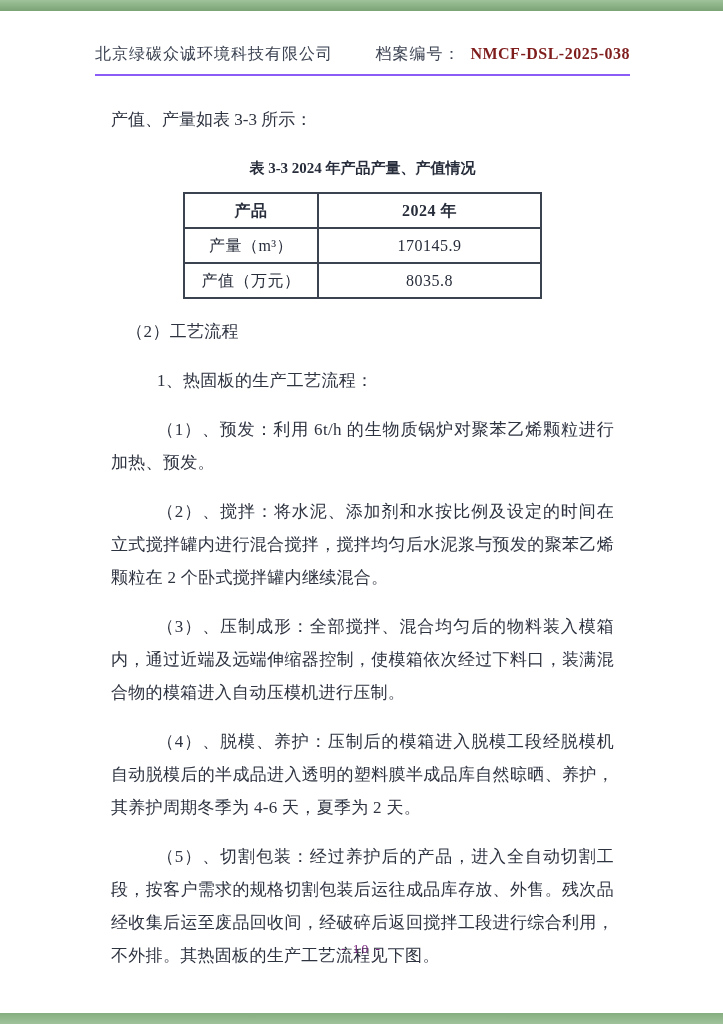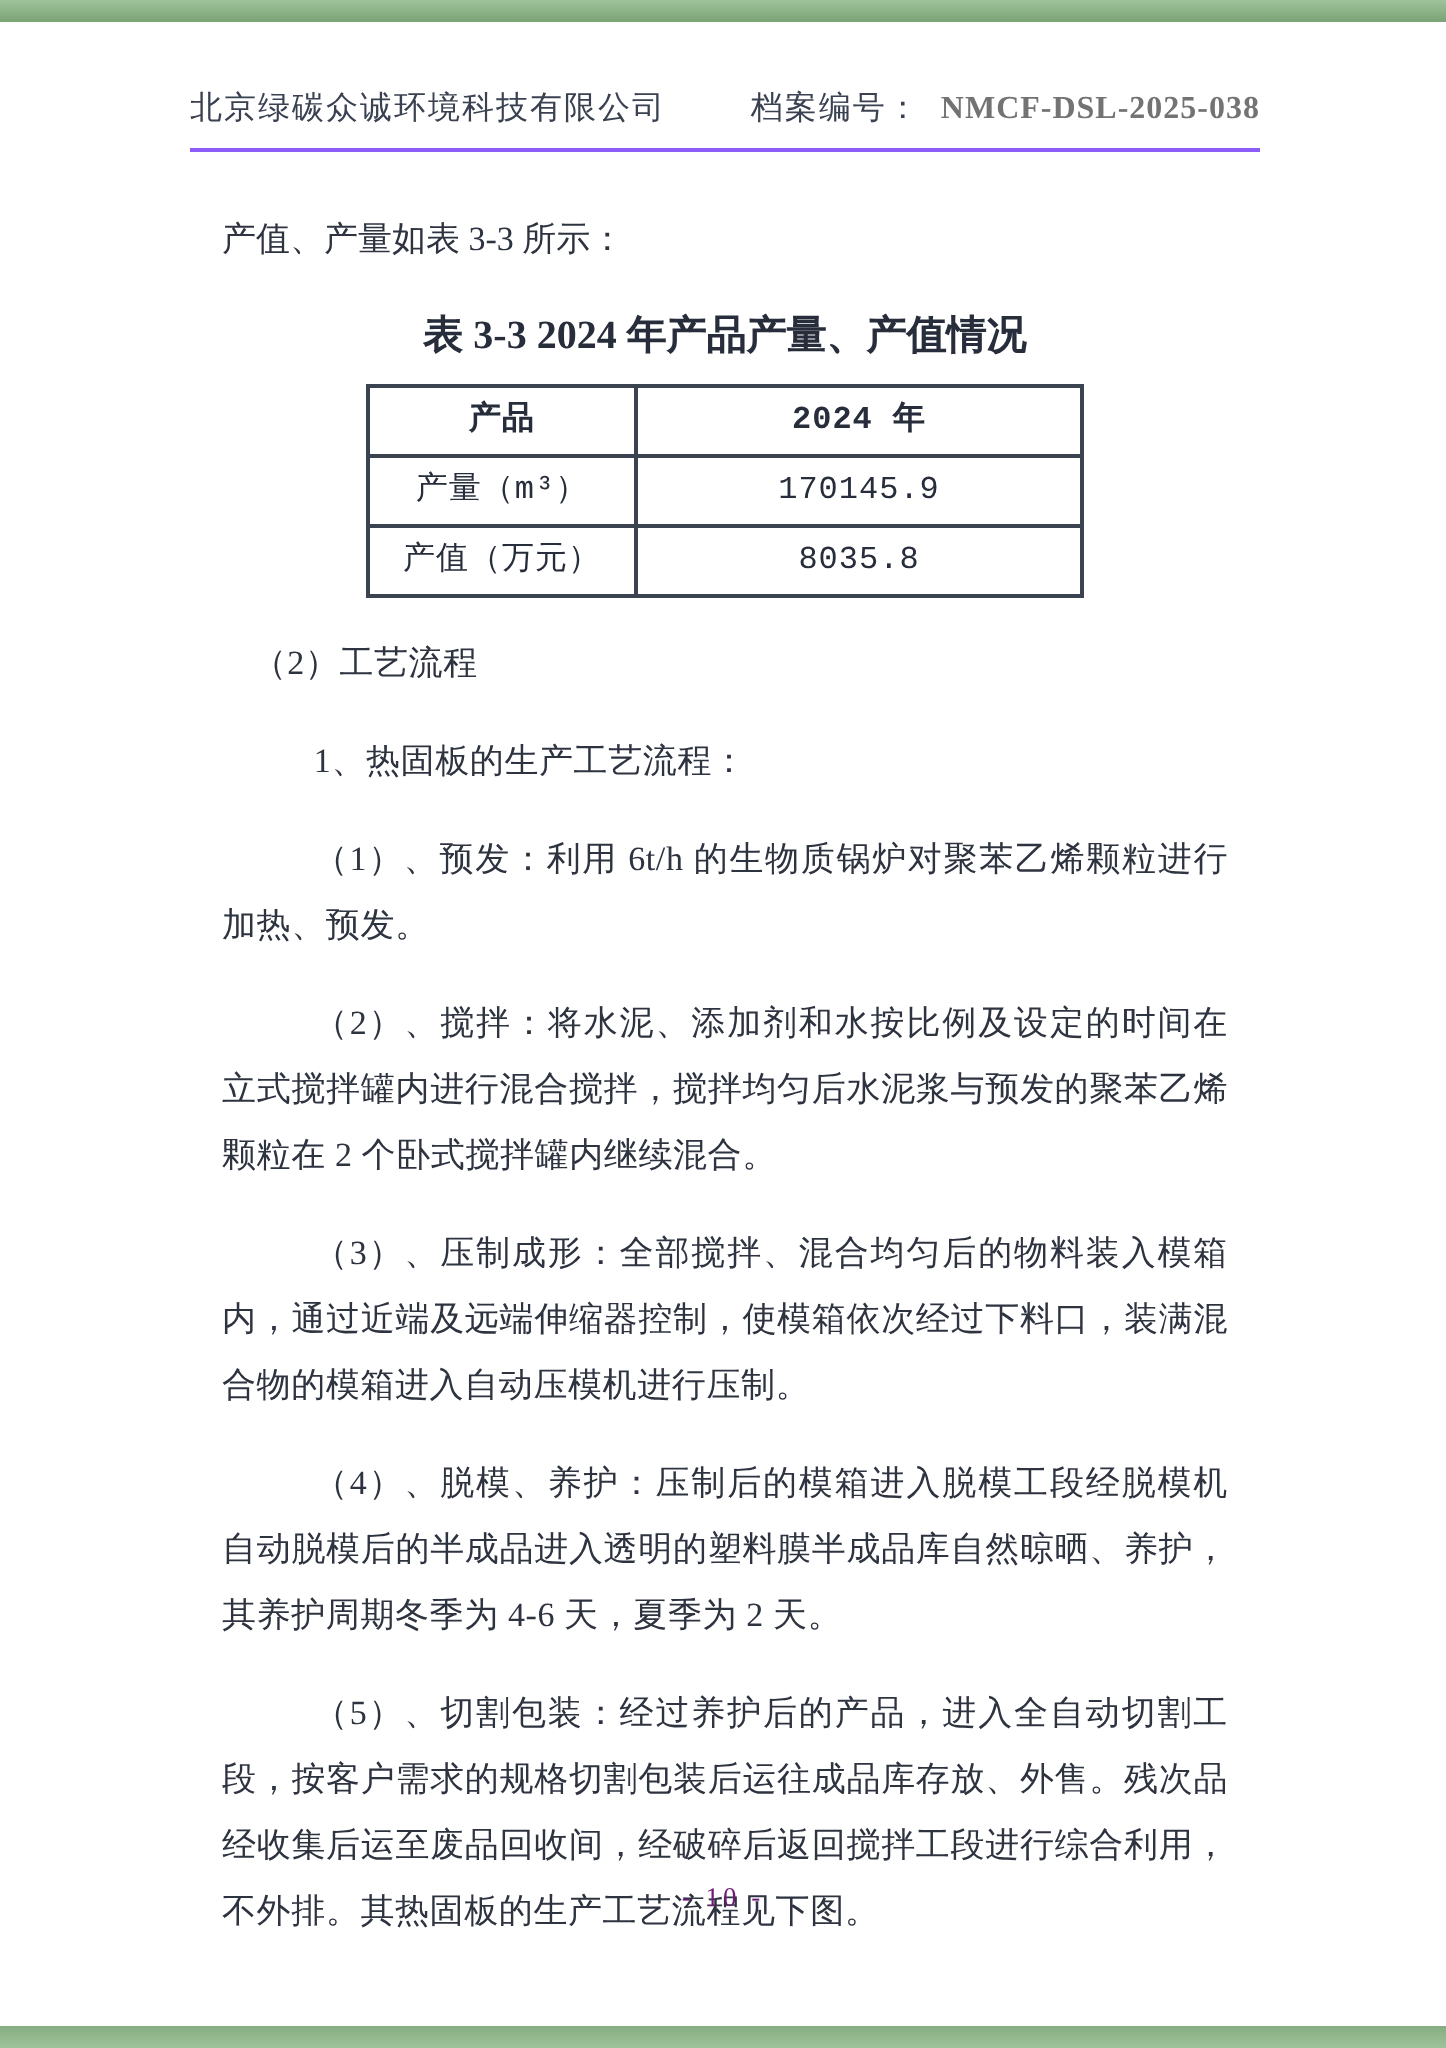--- a/index.html
+++ b/index.html
@@ -24,42 +24,41 @@
   .doc-header {
     position: absolute; top: 44px; left: 95px; right: 93px;
     display: flex; justify-content: space-between; align-items: flex-end;
     font-size: 16px; color: #3a4150;
     border-bottom: 2px solid #8b5cf6;
     padding-bottom: 9px;
     letter-spacing: 1px;
   }
   .doc-header .right { display: flex; align-items: baseline; }
   .doc-header .archive-number {
-    font-weight: bold; letter-spacing: 0.5px; margin-left: 10px; color: #737373;
+    font-weight: bold; letter-spacing: 0.5px; margin-left: 10px; color: #7f1d1d;
   }
 
   .content {
     position: absolute; top: 87px; left: 95px; right: 93px;
     font-size: 17px; line-height: 33px;
   }
   .content p { margin: 16px; }
   .intro { text-align: left; }
 
   .table-title {
-    text-align: center; font-weight: bold; font-size: 20px;
+    text-align: center; font-weight: bold; font-size: 15px;
     line-height: 33px; margin-top: 5px; color: #272d3a;
   }
 
   table.prod-table {
     border-collapse: collapse;
     margin: 7px auto 0 auto;
     width: 357px;
     table-layout: fixed;
     color: #272d3a;
-    font-family: Liberation Mono, monospace;
   }
   table.prod-table th, table.prod-table td {
     border: 2px solid #3c4350;
     text-align: center;
     font-size: 16px;
     height: 26px;
     padding: 0 4px;
     letter-spacing: 0.5px;
   }
   table.prod-table th { font-weight: bold; }

